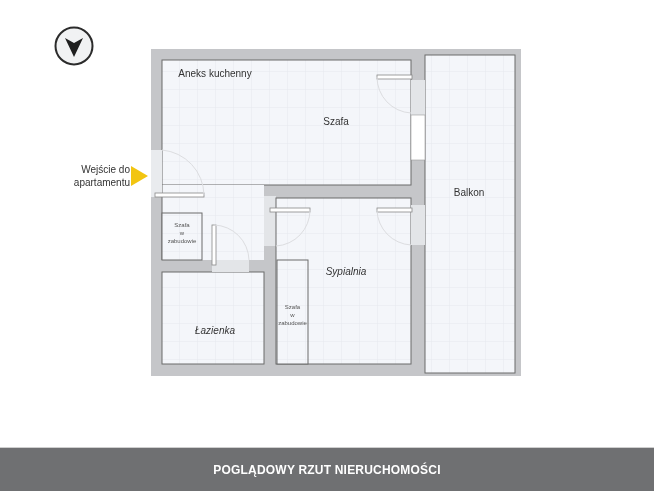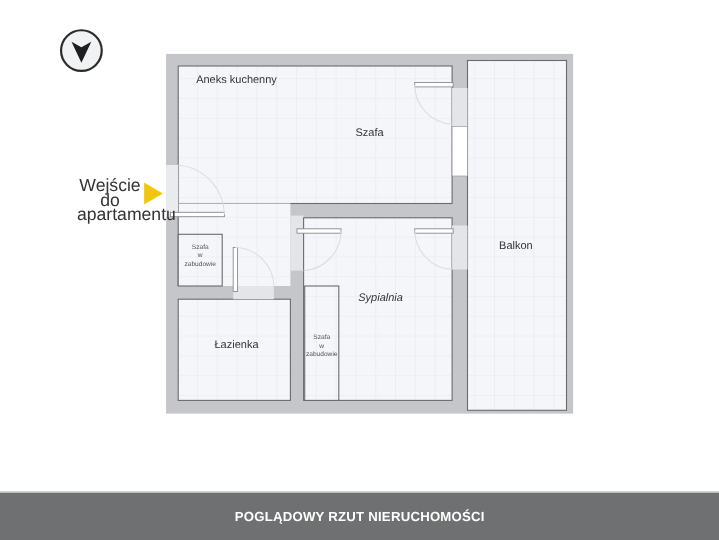--- a/index.html
+++ b/index.html
@@ -3,21 +3,21 @@
   <meta charset="utf-8">
   <style>
     html, body { margin: 0; padding: 0; }
     body { width: 654px; height: 491px; background: #ffffff; position: relative; overflow: hidden; font-family: "Liberation Sans", "DejaVu Sans", sans-serif; }
     .plan { position: absolute; left: 0; top: 0; width: 654px; height: 375px; }
     .abs { position: absolute; }
     .label { position: absolute; color: #333; font-size: 10px; white-space: nowrap; transform: translate(-50%, -50%); }
     .small { font-size: 6px; line-height: 8px; text-align: center; color: #555; }
     .footer { position: absolute; left: 0; top: 447px; width: 654px; height: 44px; background: #6f7072; border-top: 1px solid #cfcfcf; display: flex; align-items: center; justify-content: center; }
     .footer span { color: #ffffff; font-weight: bold; font-size: 12px; letter-spacing: 0.2px; }
-    .entry { position: absolute; left: 70px; top: 163px; width: 60px; text-align: center; font-size: 16px; color: #333; line-height: 13px; }
+    .entry { position: absolute; left: 70px; top: 163px; width: 60px; text-align: right; font-size: 10px; color: #333; line-height: 13px; }
   </style>
 </head>
 <body>
 
 <div class="plan">
   <svg width="654" height="447" viewBox="0 0 654 447">
     <defs>
       <pattern id="grid" width="18" height="18" patternUnits="userSpaceOnUse">
         <rect width="18" height="18" fill="#f4f6fa"></rect>
         <path d="M18 0 V18 M0 18 H18" stroke="#e6e9ef" stroke-width="1"></path>
@@ -70,23 +70,23 @@
   
   <div class="abs" style="left:54px;top:26px;width:40px;height:40px;">
     <svg width="40" height="40" viewBox="0 0 40 40">
       <circle cx="20" cy="20" r="18.5" fill="#f1f2f3" stroke="#2b2b2b" stroke-width="2"></circle>
       <polygon points="11,12 20,17 29,12 20,31" fill="#1f1f1f"></polygon>
     </svg>
   </div>
 
   <span class="label" style="left:215px;top:73px;">Aneks kuchenny</span>
   <span class="label" style="left:336px;top:121px;">Szafa</span>
-  <span class="label" style="left:469px;top:224px;">Balkon</span>
+  <span class="label" style="left:469px;top:192px;">Balkon</span>
   <span class="label" style="left:346px;top:271px;font-style:italic;">Sypialnia</span>
-  <span class="label" style="left:215px;top:314px;">Łazienka</span>
+  <span class="label" style="left:215px;top:330px;font-style:italic;">Łazienka</span>
 
   <div class="abs small" style="left:162px;top:221px;width:40px;">
     <div>Szafa</div>
       <div>w</div>
       <div>zabudowie</div>
   </div>
   <div class="abs small" style="left:277px;top:303px;width:31px;">
     <div>Szafa</div>
       <div>w</div>
       <div>zabudowie</div>

